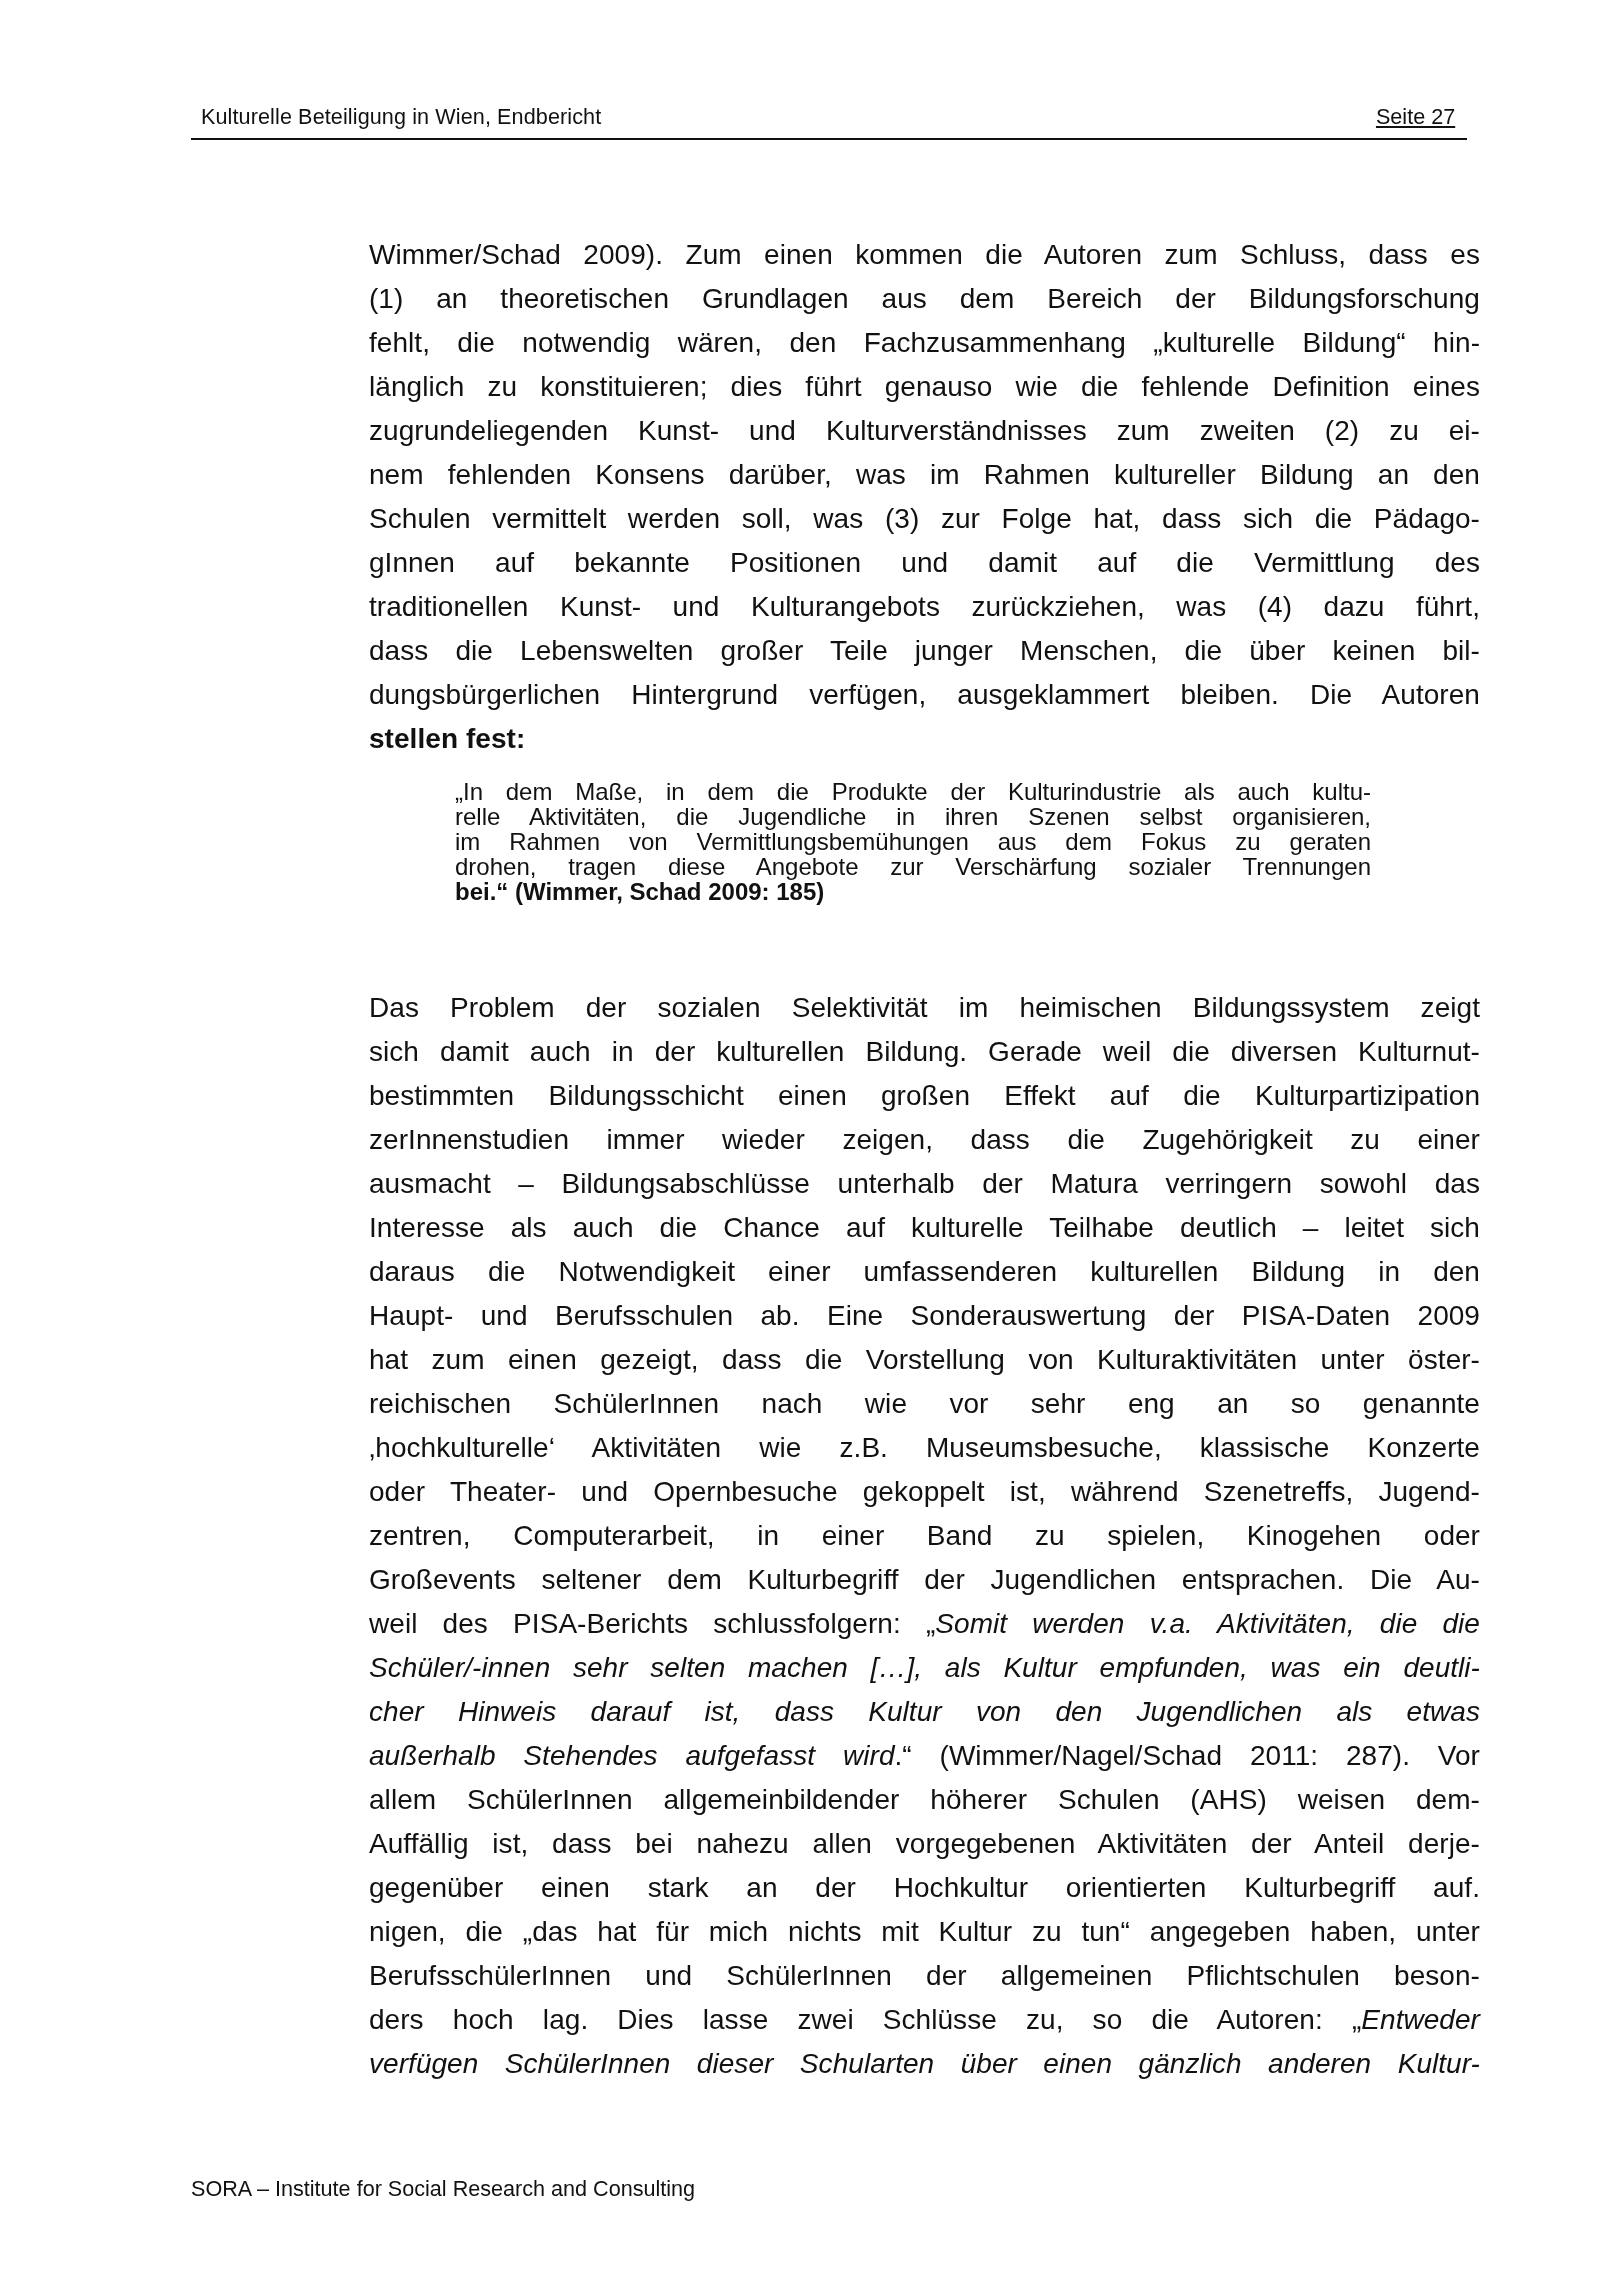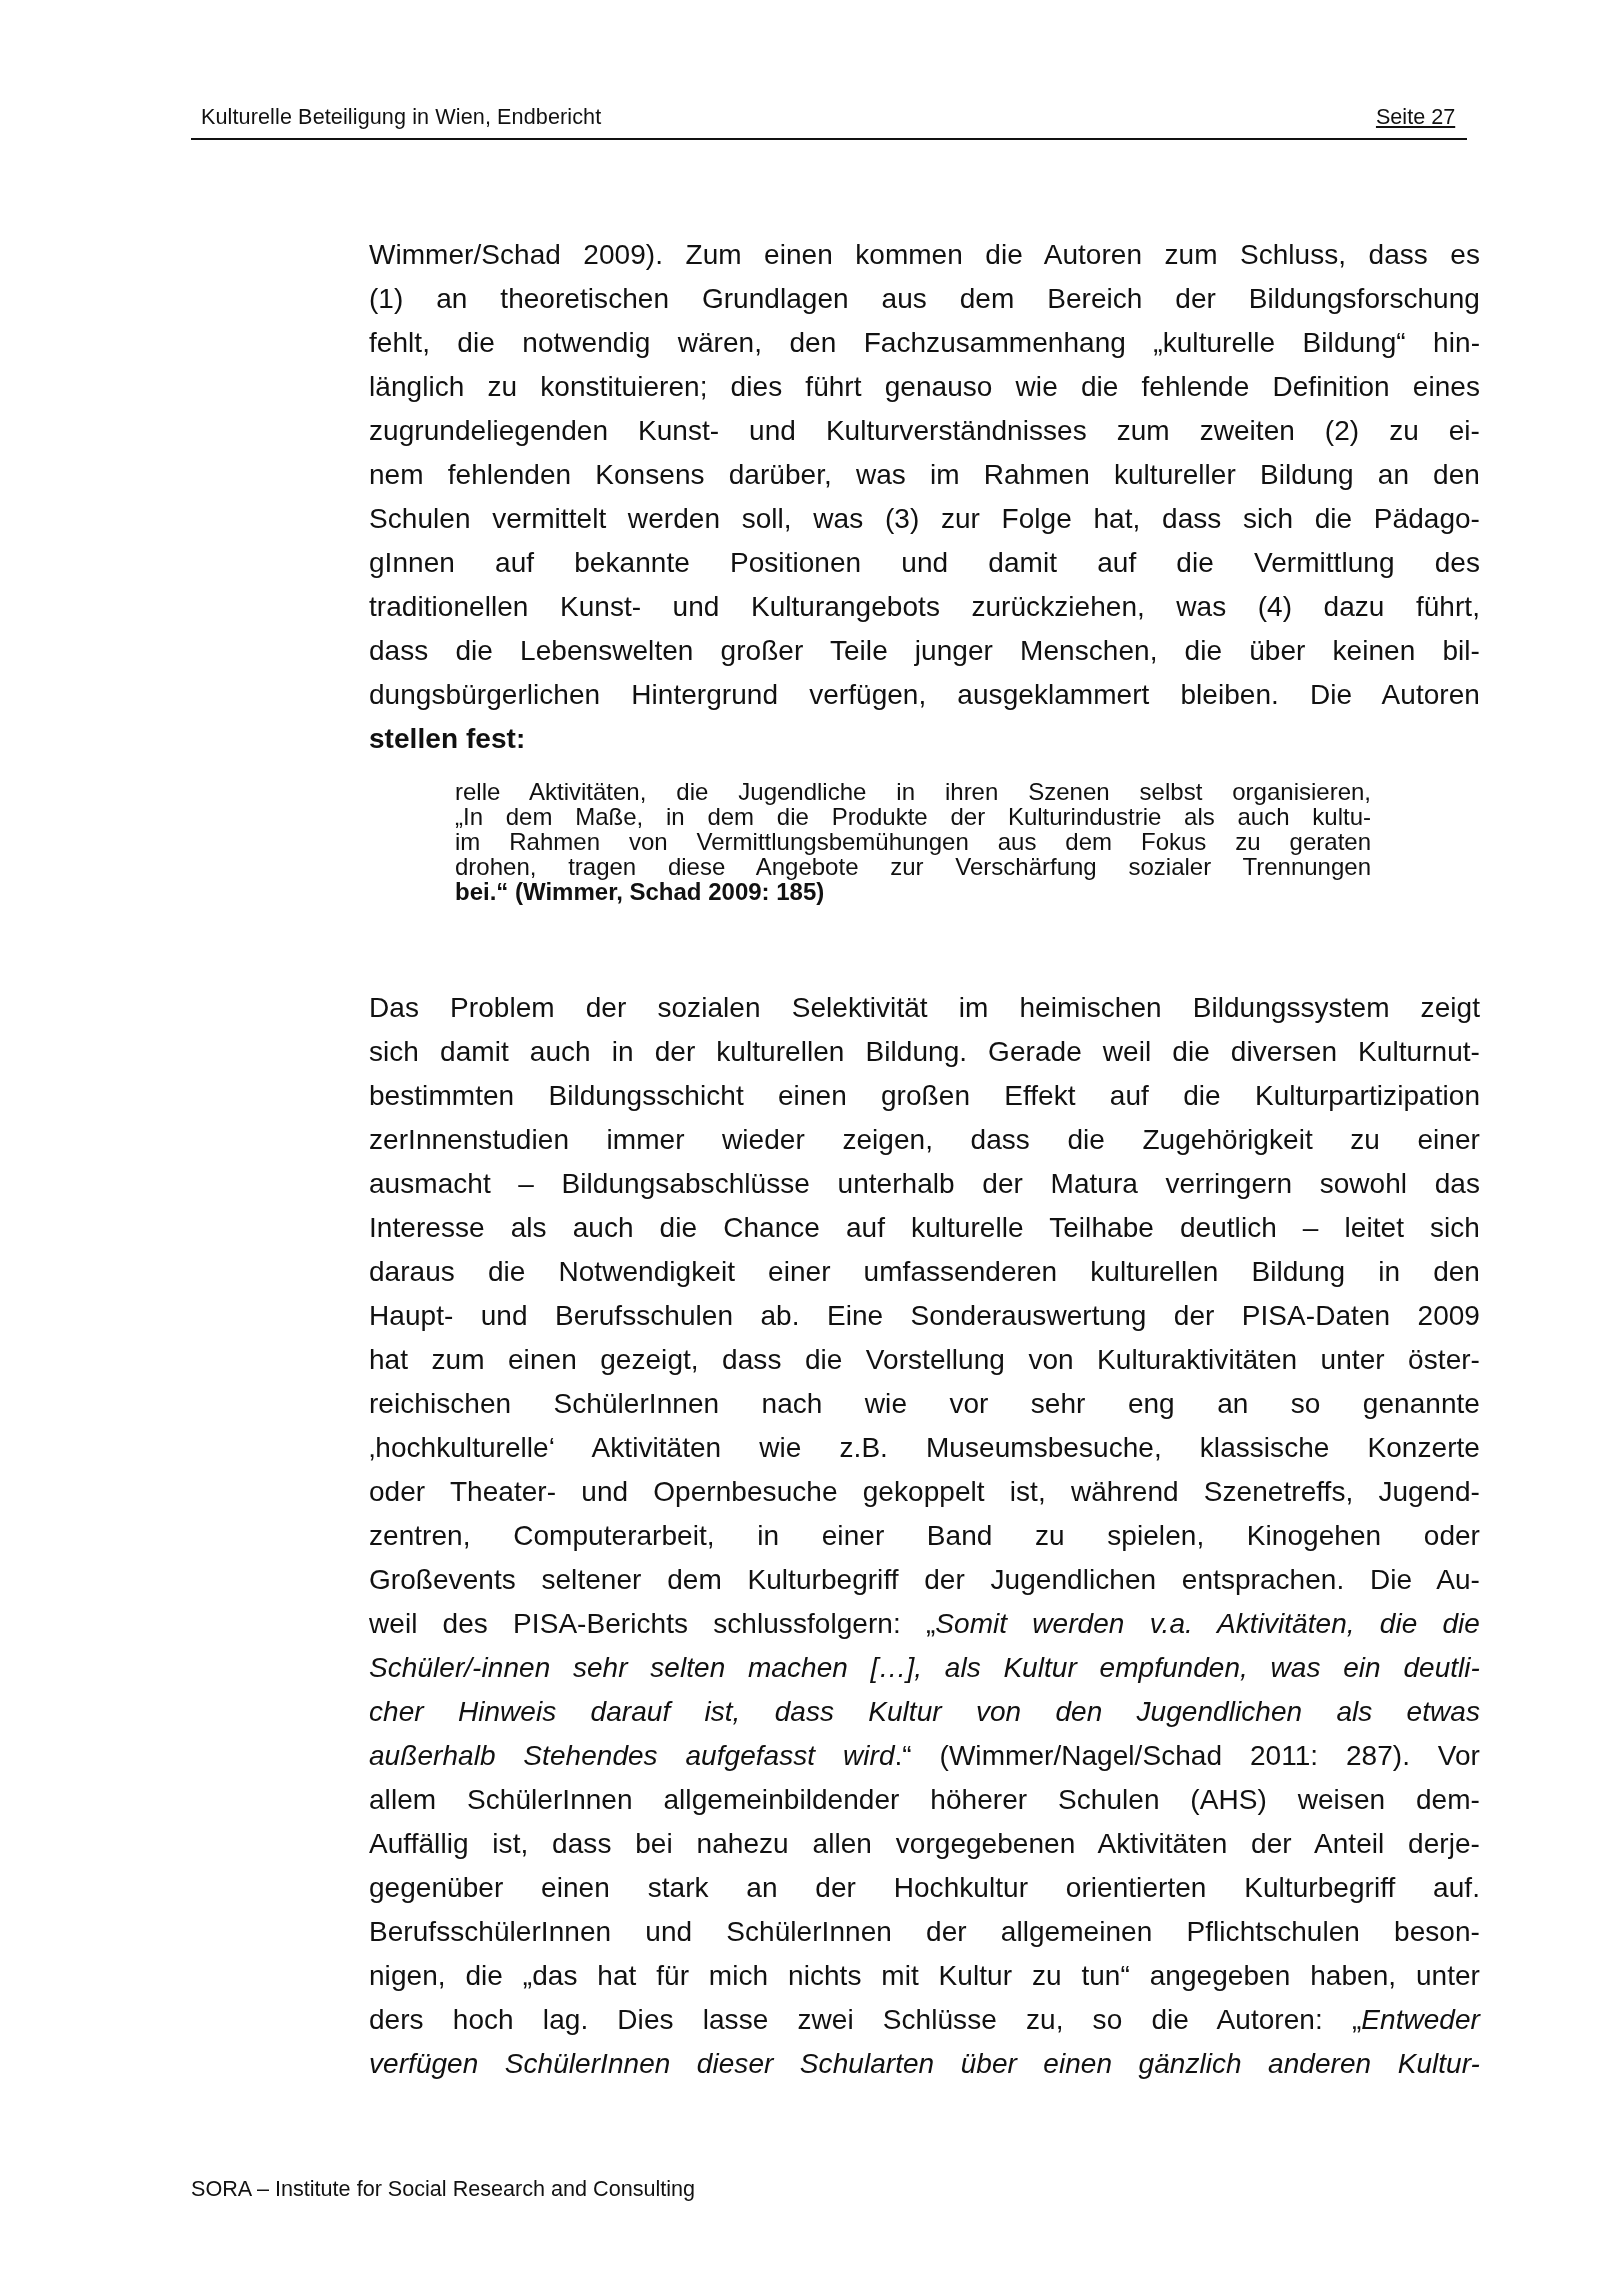--- a/index.html
+++ b/index.html
@@ -36,22 +36,22 @@
     <span class="line">nem fehlenden Konsens darüber, was im Rahmen kultureller Bildung an den</span>
     <span class="line">Schulen vermittelt werden soll, was (3) zur Folge hat, dass sich die Pädago-</span>
     <span class="line">gInnen auf bekannte Positionen und damit auf die Vermittlung des</span>
     <span class="line">traditionellen Kunst- und Kulturangebots zurückziehen, was (4) dazu führt,</span>
     <span class="line">dass die Lebenswelten großer Teile junger Menschen, die über keinen bil-</span>
     <span class="line">dungsbürgerlichen Hintergrund verfügen, ausgeklammert bleiben. Die Autoren</span>
     <span class="line last">stellen fest:</span>
   </div>
 
 <div class="quote" id="bq">
+    <span class="line">„In dem Maße, in dem die Produkte der Kulturindustrie als auch kultu-</span>
     <span class="line">relle Aktivitäten, die Jugendliche in ihren Szenen selbst organisieren,</span>
-    <span class="line">„In dem Maße, in dem die Produkte der Kulturindustrie als auch kultu-</span>
     <span class="line">im Rahmen von Vermittlungsbemühungen aus dem Fokus zu geraten</span>
     <span class="line">drohen, tragen diese Angebote zur Verschärfung sozialer Trennungen</span>
     <span class="line last">bei.“ (Wimmer, Schad 2009: 185)</span>
   </div>
 
 <div class="body-text" id="p2" style="top:986px;">
     <span class="line"><span>Das Problem der sozialen Selektivität im heimischen Bildungssystem zeigt</span></span>
     <span class="line"><span>sich damit auch in der kulturellen Bildung. Gerade weil die diversen Kulturnut-</span></span>
     <span class="line"><span>bestimmten Bildungsschicht einen großen Effekt auf die Kulturpartizipation</span></span>
     <span class="line"><span>zerInnenstudien immer wieder zeigen, dass die Zugehörigkeit zu einer</span></span>
@@ -65,20 +65,20 @@
     <span class="line"><span>oder Theater- und Opernbesuche gekoppelt ist, während Szenetreffs, Jugend-</span></span>
     <span class="line"><span>zentren, Computerarbeit, in einer Band zu spielen, Kinogehen oder</span></span>
     <span class="line"><span>Großevents seltener dem Kulturbegriff der Jugendlichen entsprachen. Die Au-</span></span>
     <span class="line"><span>weil des PISA-Berichts schlussfolgern: „</span><em>Somit werden v.a. Aktivitäten, die die</em></span>
     <span class="line"><em>Schüler/-innen sehr selten machen […], als Kultur empfunden, was ein deutli-</em></span>
     <span class="line"><em>cher Hinweis darauf ist, dass Kultur von den Jugendlichen als etwas</em></span>
     <span class="line"><em>außerhalb Stehendes aufgefasst wird</em><span>.“ (Wimmer/Nagel/Schad 2011: 287). Vor</span></span>
     <span class="line"><span>allem SchülerInnen allgemeinbildender höherer Schulen (AHS) weisen dem-</span></span>
     <span class="line"><span>Auffällig ist, dass bei nahezu allen vorgegebenen Aktivitäten der Anteil derje-</span></span>
     <span class="line"><span>gegenüber einen stark an der Hochkultur orientierten Kulturbegriff auf.</span></span>
+    <span class="line"><span>nigen, die „das hat für mich nichts mit Kultur zu tun“ angegeben haben, unter</span></span>
     <span class="line"><span>BerufsschülerInnen und SchülerInnen der allgemeinen Pflichtschulen beson-</span></span>
-    <span class="line"><span>nigen, die „das hat für mich nichts mit Kultur zu tun“ angegeben haben, unter</span></span>
     <span class="line"><span>ders hoch lag. Dies lasse zwei Schlüsse zu, so die Autoren: „</span><em>Entweder</em></span>
     <span class="line"><em>verfügen SchülerInnen dieser Schularten über einen gänzlich anderen Kultur-</em></span>
   </div>
 
 <div class="footer">SORA – Institute for Social Research and Consulting</div>
 
 
 </body></html>

